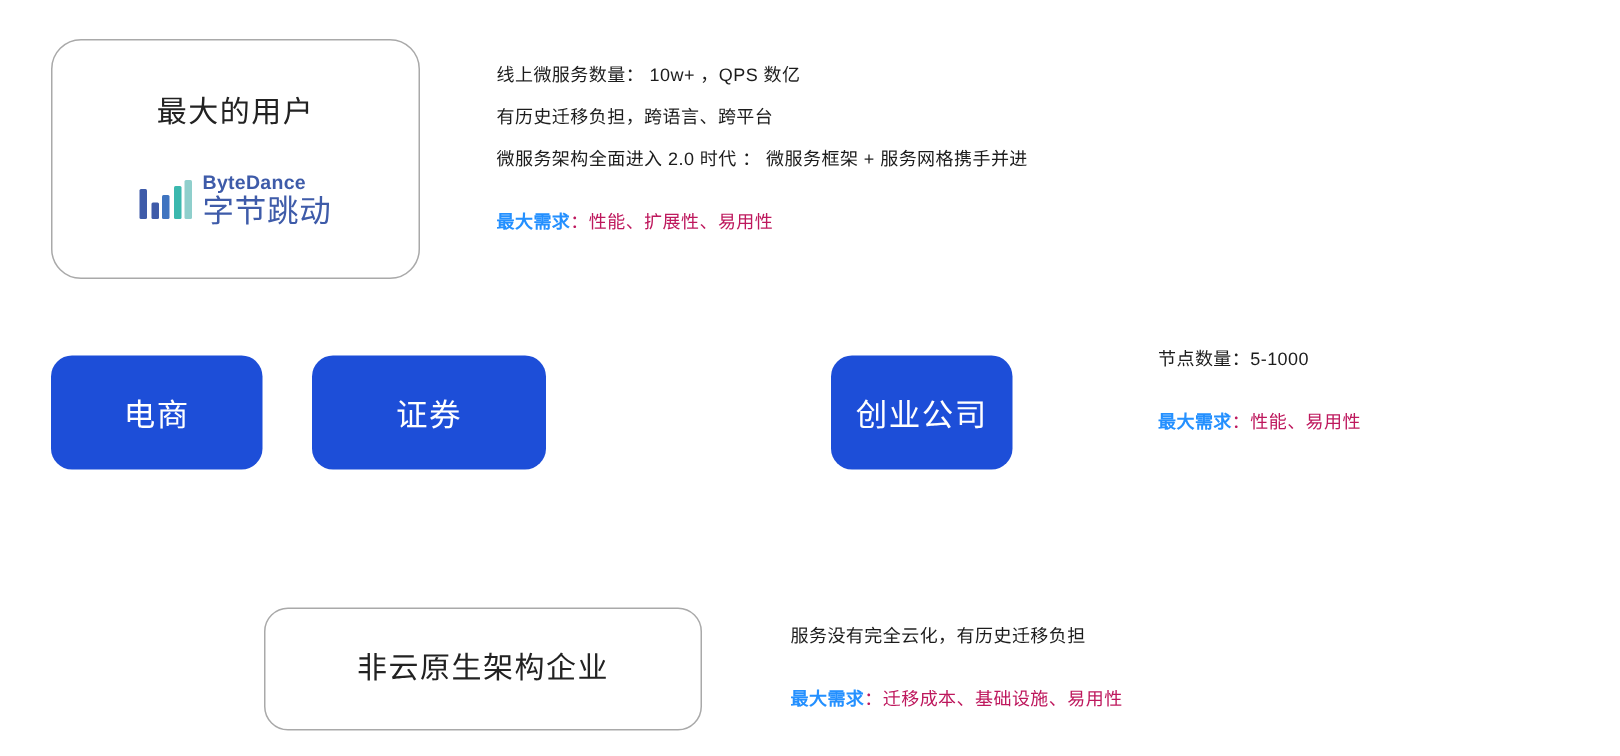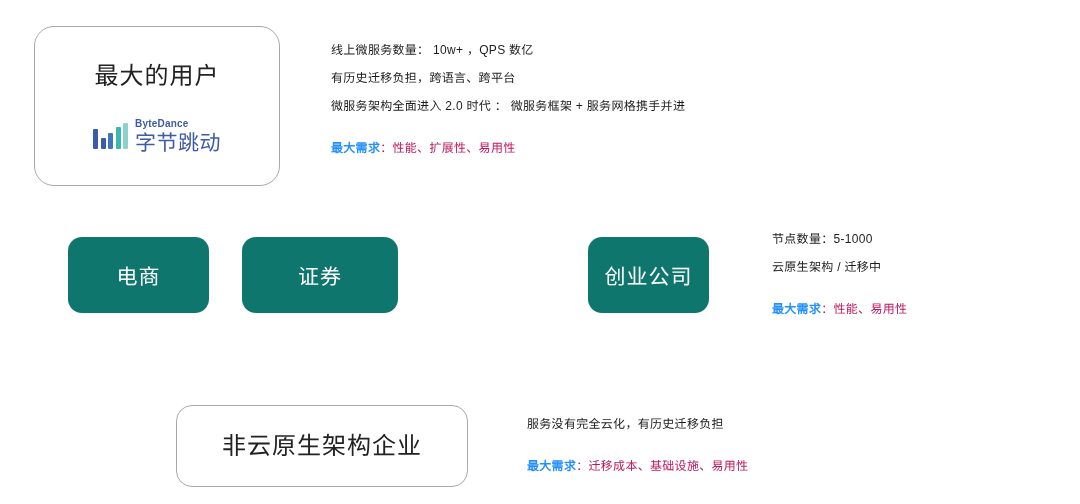--- a/index.html
+++ b/index.html
@@ -27,21 +27,21 @@
     box-sizing: border-box;
     border: 1px solid #a9a9a9;
     border-radius: 18px;
     background: #ffffff;
     display: flex;
     flex-direction: column;
     align-items: center;
     justify-content: center;
   }
   .card-title {
-    font-size: 24px;
+    font-size: 20px;
     color: #222222;
     letter-spacing: 1px;
     line-height: 1.4;
   }
 
   
   #card-top-user {
     left: 34px;
     top: 26px;
     width: 246px;
@@ -74,21 +74,21 @@
   .bd-bars i.b4 { height: 22px; background: #3bb8ae; }
   .bd-bars i.b5 { height: 26px; background: #8fcfcc; }
 
   .bd-words {
     display: flex;
     flex-direction: column;
     justify-content: center;
     line-height: 1;
   }
   .bd-en {
-    font-size: 10px;
+    font-size: 13px;
     font-weight: 700;
     color: #3e5ba9;
     letter-spacing: 0.2px;
     margin-bottom: 3px;
   }
   .bd-cn {
     font-size: 21px;
     font-weight: 400;
     color: #3e5ba9;
     letter-spacing: 0.5px;
@@ -101,33 +101,32 @@
     width: 292px;
     height: 82px;
     border-radius: 16px;
   }
 
   
   .pill {
     position: absolute;
     box-sizing: border-box;
     height: 76px;
-    background: #0f766e;
+    background: #1d4ed8;
     border-radius: 14px;
     display: flex;
     align-items: center;
     justify-content: center;
     color: #ffffff;
     font-size: 21px;
     letter-spacing: 1px;
     border: none;
     padding: 0;
     font-family: inherit;
     cursor: pointer;
-    margin-left: 34px;
   }
   #pill-ecommerce { left: 34px;  top: 237px; width: 141px; }
   #pill-securities { left: 208px; top: 237px; width: 156px; }
   #pill-backend   { left: 381px; top: 237px; width: 142px; }
   #pill-startup   { left: 554px; top: 237px; width: 121px; }
 
   
   .textblock {
     position: absolute;
   }
@@ -182,21 +181,20 @@
       <span class="need-label">最大需求</span><span class="need-rest">：性能、扩展性、易用性</span>
     </div>
   </div>
 
   <button class="pill" id="pill-ecommerce">电商</button>
   <button class="pill" id="pill-securities">证券</button>
   <button class="pill" id="pill-startup">创业公司</button>
 
   <div class="textblock" id="text-midrow">
     <div class="tline">节点数量：5-1000</div>
-    <div class="tline">云原生架构 / 迁移中</div>
     <div class="tline spaced">
       <span class="need-label">最大需求</span><span class="need-rest">：性能、易用性</span>
     </div>
   </div>
 
   <div class="card" id="card-noncloud">
     <div class="card-title">非云原生架构企业</div>
   </div>
 
   <div class="textblock" id="text-bottom">

